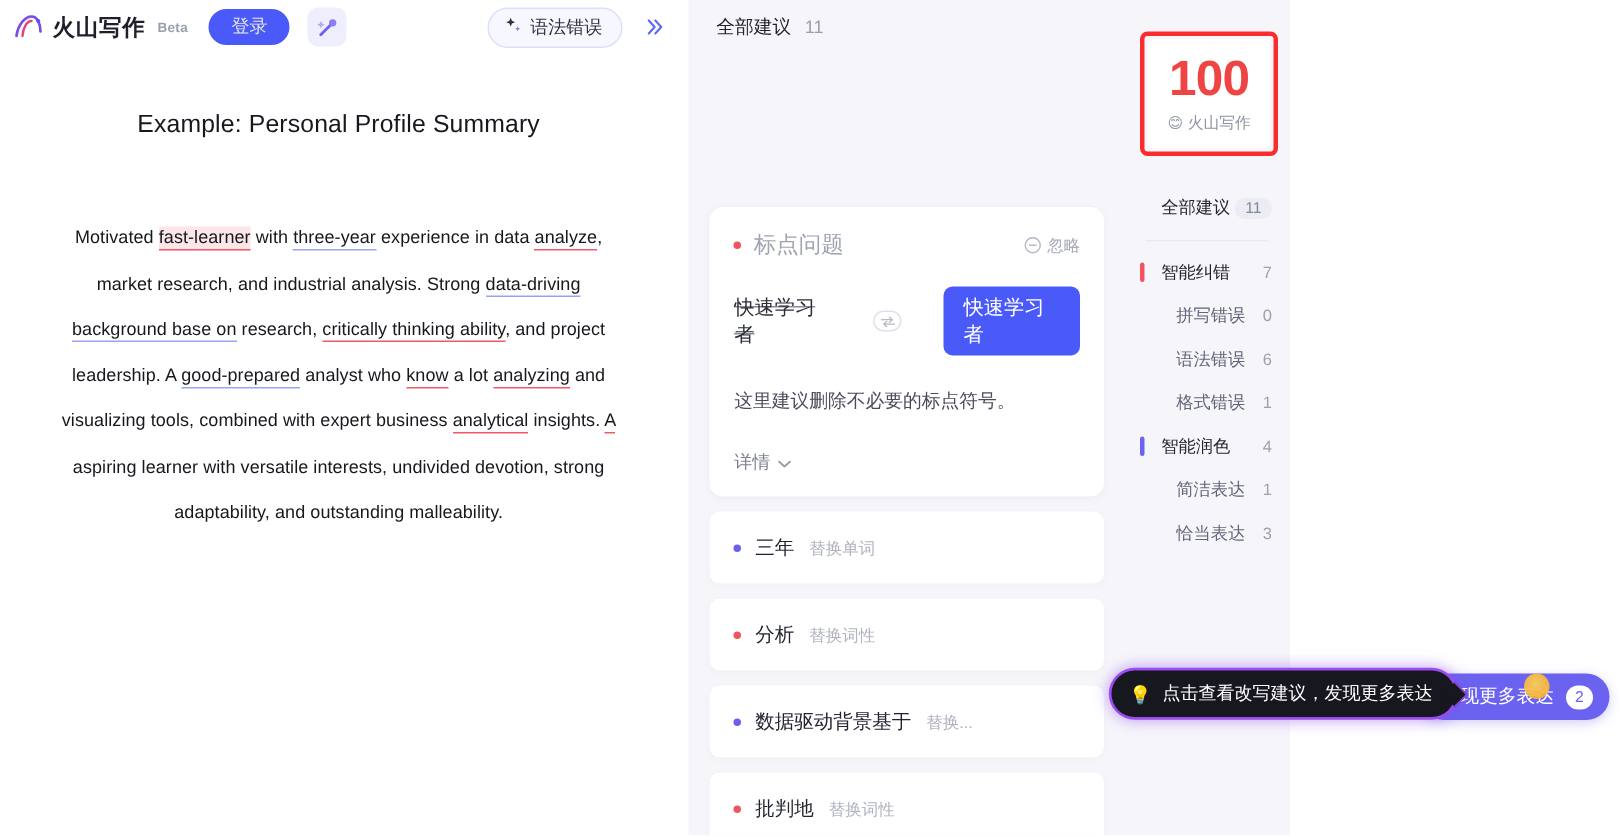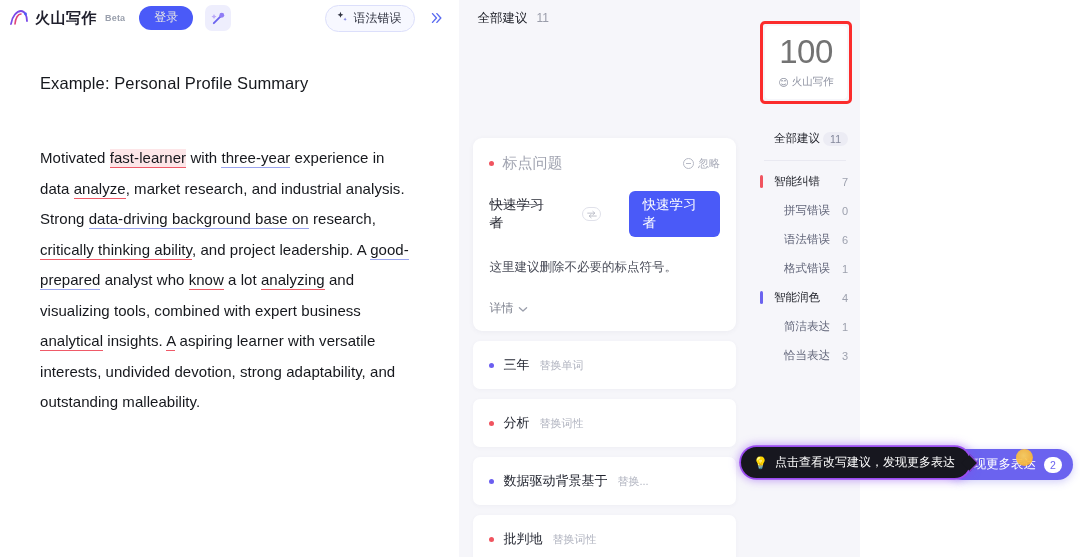--- a/index.html
+++ b/index.html
@@ -73,28 +73,29 @@
     width: 26px; height: 26px;
     display: flex; align-items: center; justify-content: center;
     color: #5a6bf0; font-size: 14px; cursor: pointer;
     border-radius: 6px;
   }
 
   .doc {
     flex: 1 1 auto;
     padding: 38px 48px 0 40px;
     overflow: hidden;
+    text-align: center;
   }
   .doc-title {
     font-size: 16.5px; color: #16181d;
     margin-bottom: 50px;
     letter-spacing: .1px;
   }
   .doc-body {
-    font-size: 15px;
+    font-size: 12px;
     line-height: 30.5px;
     color: #16181d;
     letter-spacing: .05px;
   }
   .mark-red {
     border-bottom: 1.5px solid #ef5a68;
     padding-bottom: 1px;
   }
   .mark-red.hl { background: #fde6e8; }
   .mark-blue {
@@ -270,22 +271,22 @@
     border-radius: 5px;
     padding: 2px;
   }
   .score-card {
     background: #ffffff;
     border-radius: 4px;
     padding: 9px 0 10px 0;
     text-align: center;
   }
   .score-num {
-    font-size: 33px; font-weight: normal;
-    color: #737373; line-height: 34px;
+    font-size: 33px; font-weight: bold;
+    color: #ef4444; line-height: 34px;
     letter-spacing: -0.5px;
     position: relative; display: inline-block;
   }
   .score-num::after {
     content: "";
     position: absolute; left: 4px; right: 4px; bottom: 1px;
     height: 4px;
     background: linear-gradient(90deg, #c9a6f5, #a98ef0);
     border-radius: 2px; opacity: .85; z-index: -1;
   }

